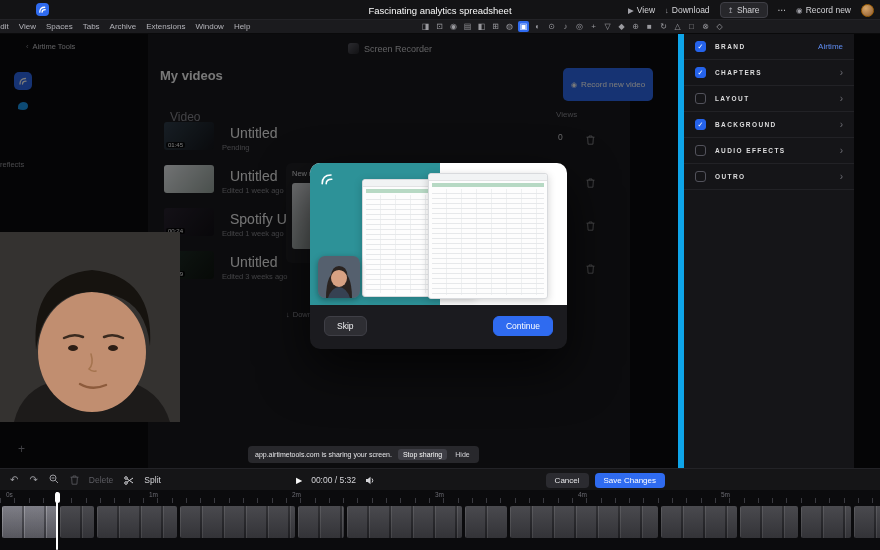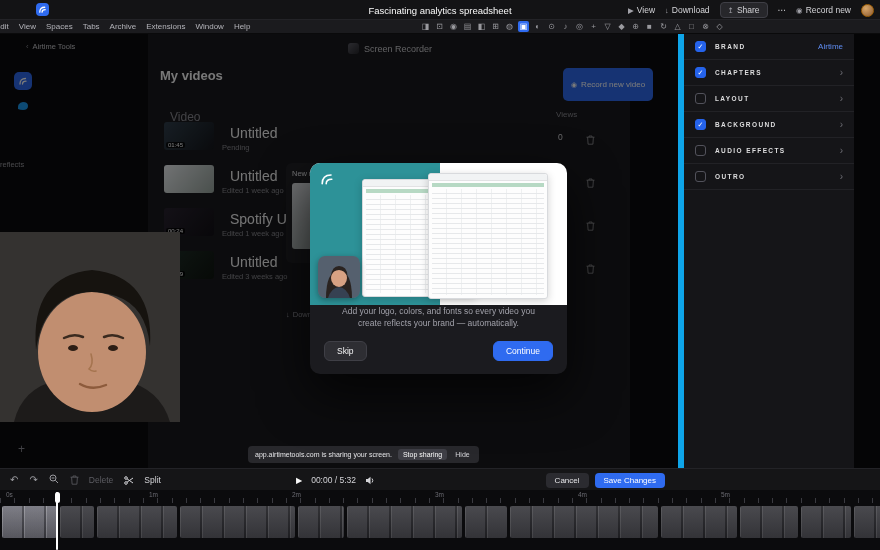--- a/index.html
+++ b/index.html
@@ -357,21 +357,20 @@
           <div class="cam">
             <svg width="42" height="42" viewBox="0 0 42 42">
               <rect width="42" height="42" fill="#55606e"></rect>
               <path d="M8 42 Q8 16 21 13 Q34 16 34 42 Z" fill="#2a2320"></path>
               <ellipse cx="21" cy="22" rx="8" ry="9" fill="#d7a183"></ellipse>
               <path d="M13 20 Q14 10 21 10 Q29 10 29.5 20 Q26 14 21 14 Q15 14 13 20 Z" fill="#2a2320"></path>
               <path d="M10 42 Q13 32 21 31 Q29 32 32 42 Z" fill="#364152"></path>
             </svg>
           </div>
         </div>
-        <div class="modal-body">Add your logo, colors, and fonts so every video you create reflects your brand — automatically.</div>
         <div class="modal-actions">
           <button class="btn-skip">Skip</button>
           <button class="btn-continue">Continue</button>
         </div>
       </div>
 
       <div class="share-bar">
         <span>app.airtimetools.com is sharing your screen.</span>
         <span class="stop-btn">Stop sharing</span>
         <span class="hide-btn">Hide</span>

